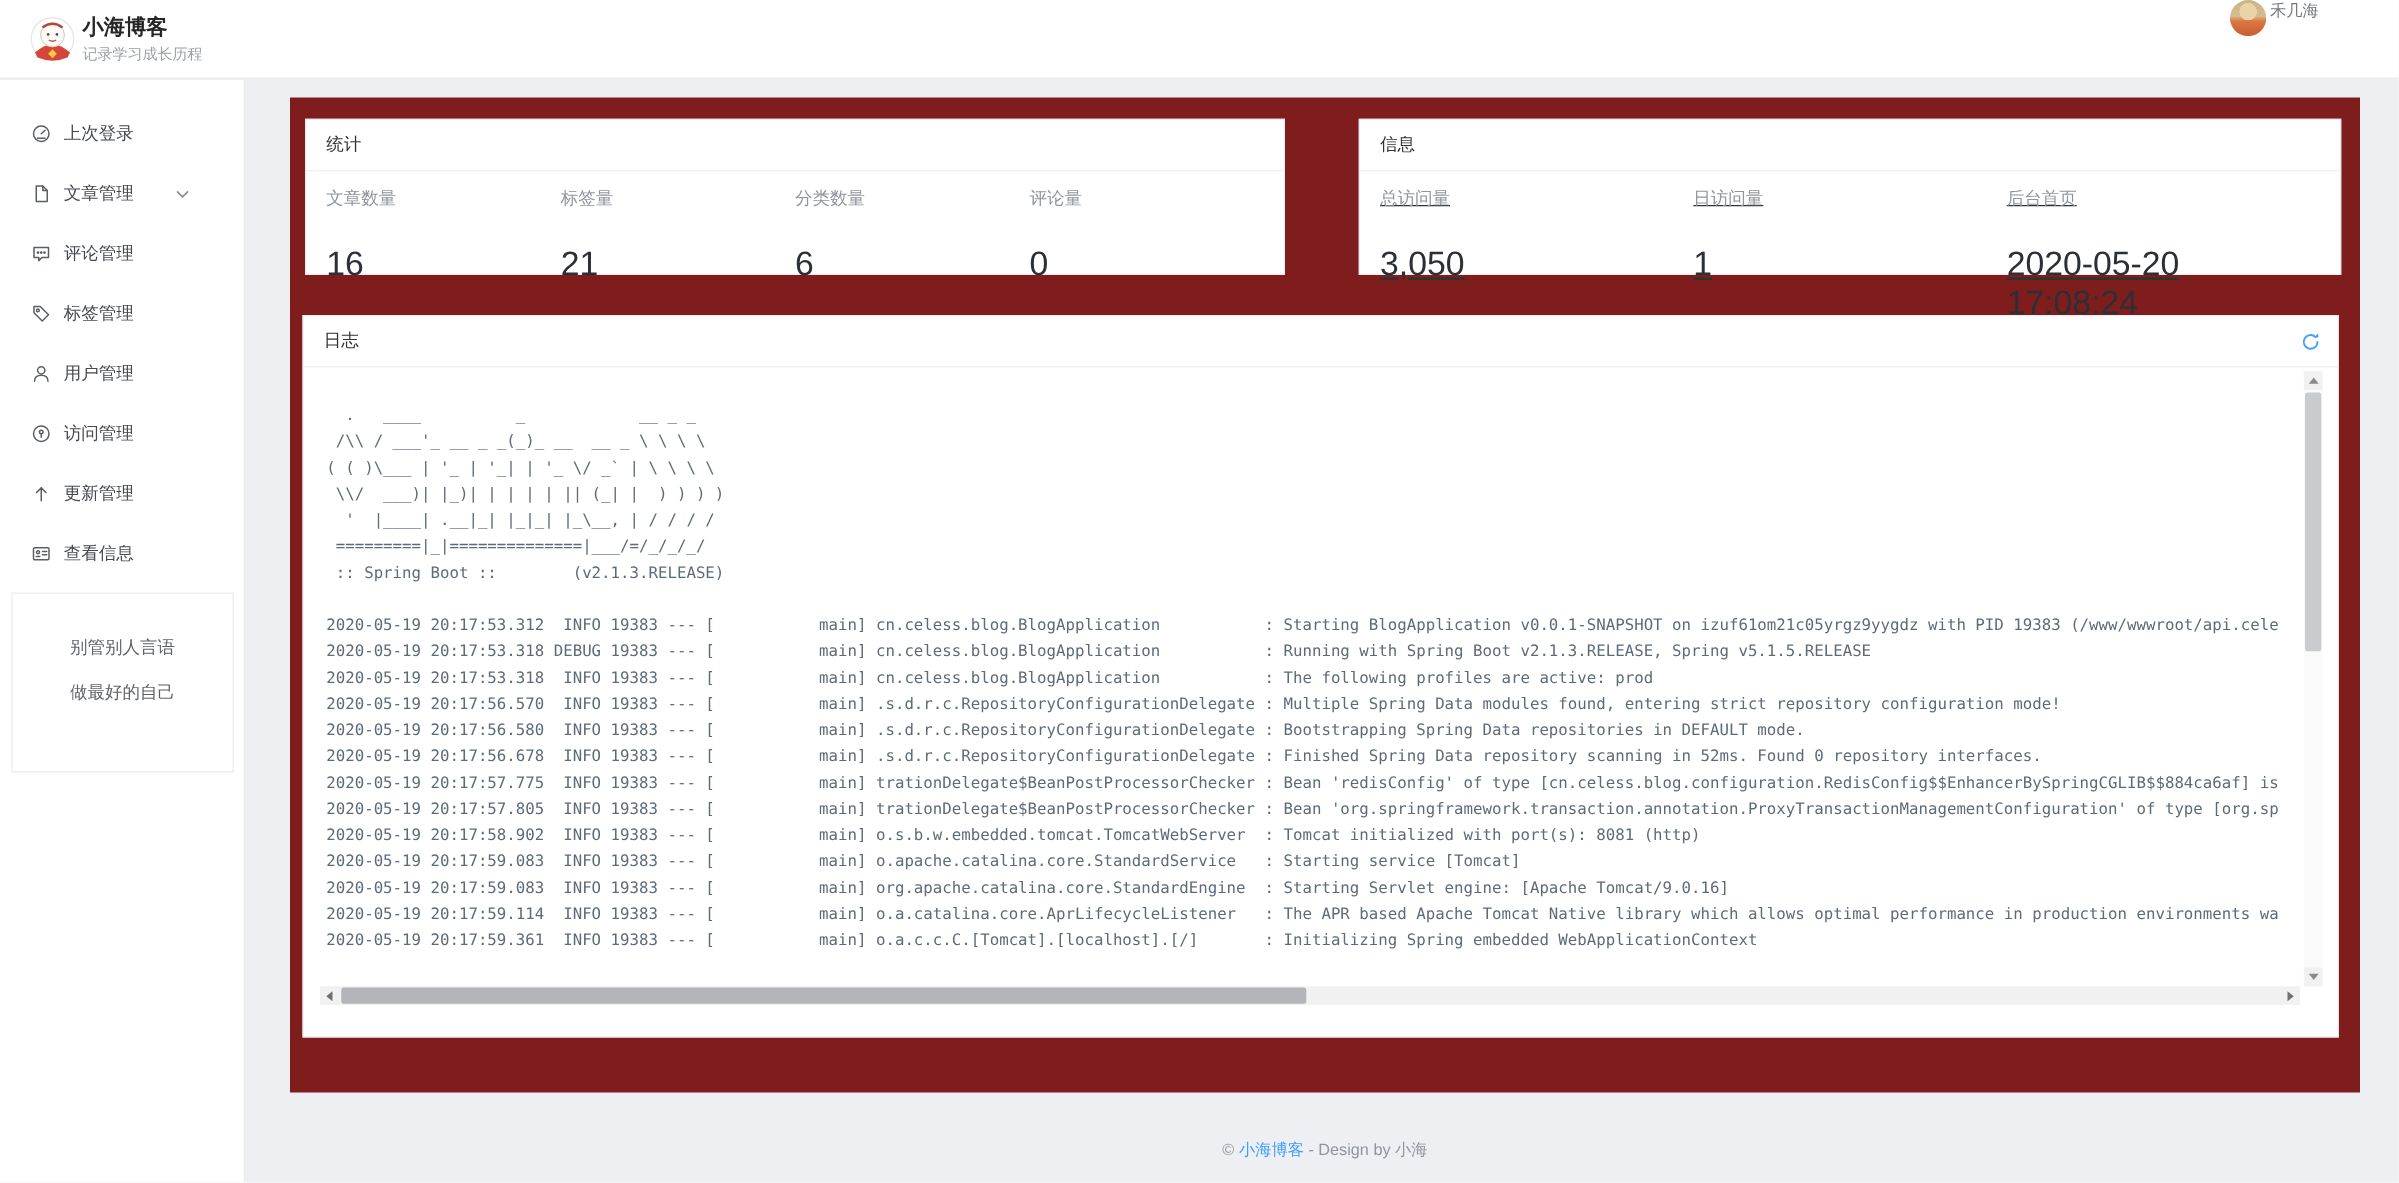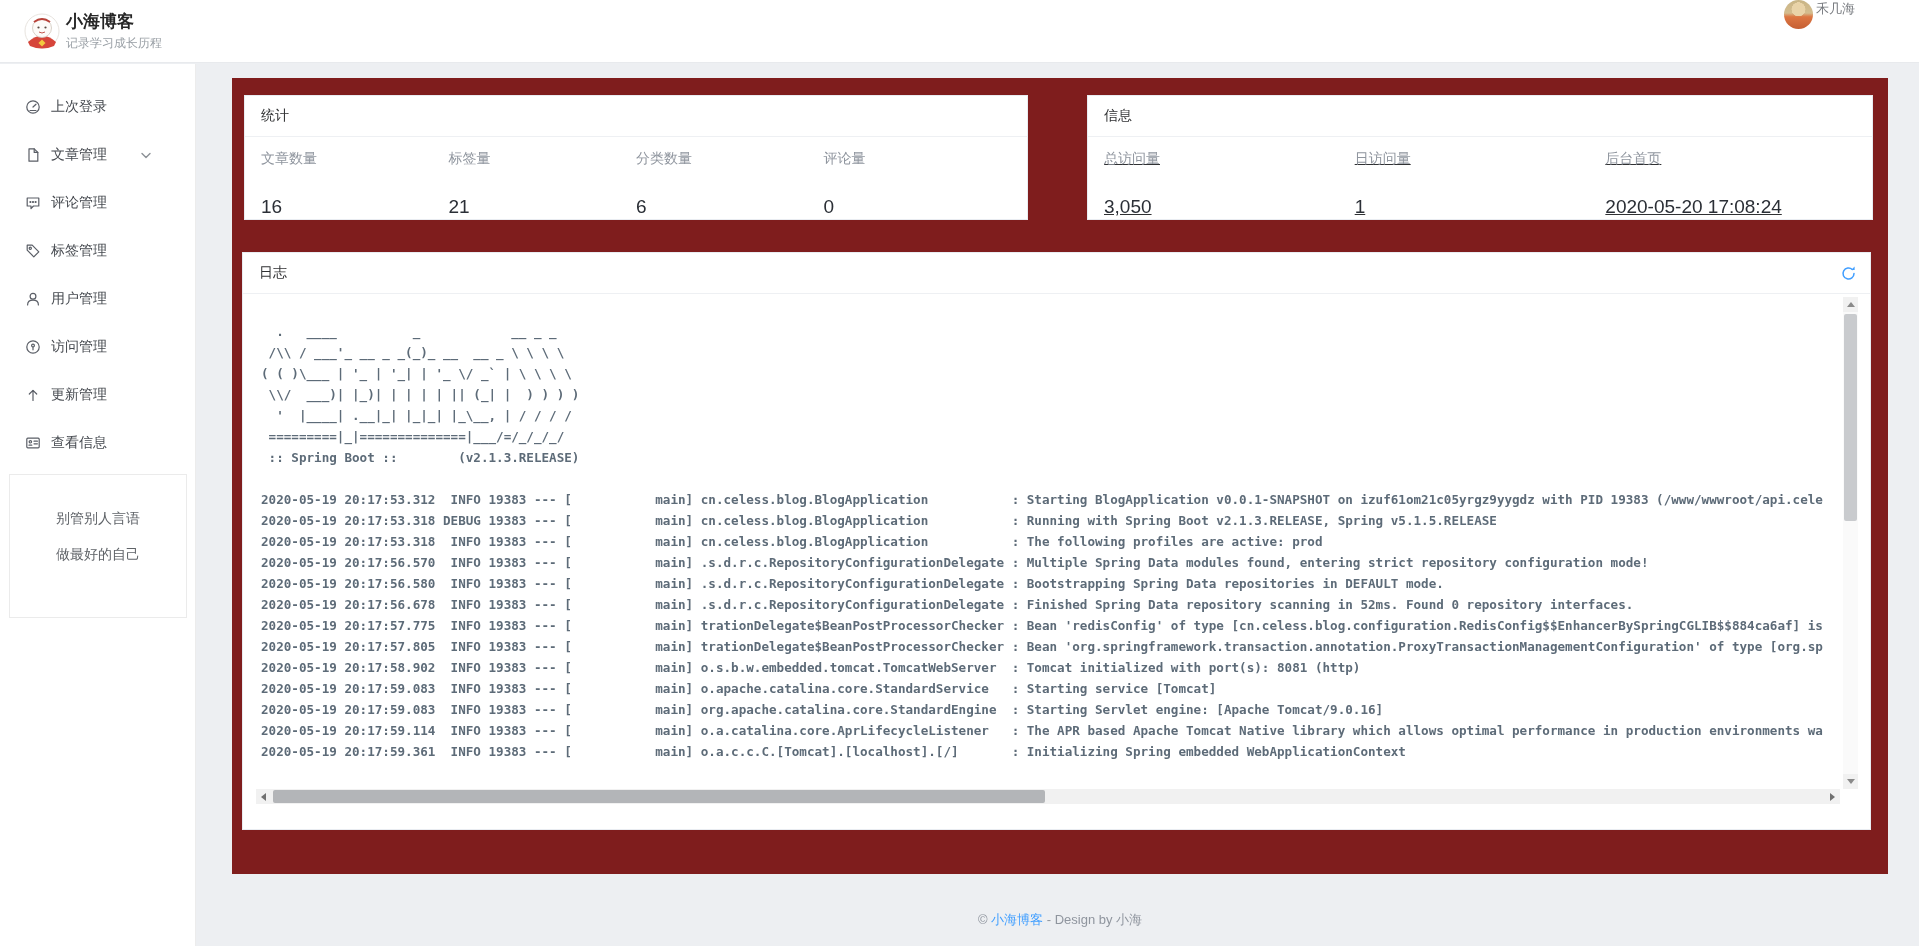--- a/index.html
+++ b/index.html
@@ -56,35 +56,34 @@
   .card-header {
     height: 41px; border-bottom: 1px solid #eef0f3; display: flex; align-items: center;
     padding: 0 16px; font-size: 14px; color: #303133; position: relative;
   }
   .stats-card  { left: 12px;  top: 17px; width: 784px; height: 125px; }
   .info-card   { left: 855px; top: 17px; width: 786px; height: 125px; }
   .card-body-cols { display: flex; padding: 13px 16px 0 16px; }
   .stat-col { width: 196px; }
   .info-card .stat-col { width: 262px; text-decoration: underline; }
   .stat-label { font-size: 14px; color: #8f959e; margin-bottom: 7px; }
-  .stat-value { font-size: 19px; color: #2b2f36; margin-top: 28px; }
+  .stat-value { font-size: 27px; color: #2b2f36; margin-top: 28px; }
 
   
   .log-card { left: 10px; top: 174px; width: 1629px; height: 578px; }
   .refresh-btn { position: absolute; right: 13px; top: 12px; width: 17px; height: 17px; cursor: pointer; }
   .log-body {
     position: absolute; left: 0; right: 28px; top: 41px; bottom: 40px;
     overflow: hidden;
   }
   .log-pre {
     margin: 0; padding: 27px 0 0 18px;
     font-family: "DejaVu Sans Mono", "Liberation Mono", monospace;
     font-size: 12.6px; line-height: 21px; color: #5d6b78;
     white-space: pre;
-    font-weight: bold;
   }
   
   .vscroll { position: absolute; right: 12px; top: 44px; width: 15px; height: 492px; background: #fafafa; }
   .vscroll .btn { position: absolute; left: 0; width: 15px; height: 15px; background: #f1f1f1; display: flex; align-items: center; justify-content: center; cursor: pointer; }
   .vscroll .btn.up { top: 0; }
   .vscroll .btn.down { bottom: 0; }
   .tri-up    { width: 0; height: 0; border-left: 4px solid transparent; border-right: 4px solid transparent; border-bottom: 5px solid #8a8a8a; }
   .tri-down  { width: 0; height: 0; border-left: 4px solid transparent; border-right: 4px solid transparent; border-top: 5px solid #8a8a8a; }
   .vthumb { position: absolute; left: 1px; top: 17px; width: 13px; height: 207px; background: #c9cbce; border-radius: 2px; cursor: pointer; }
   

